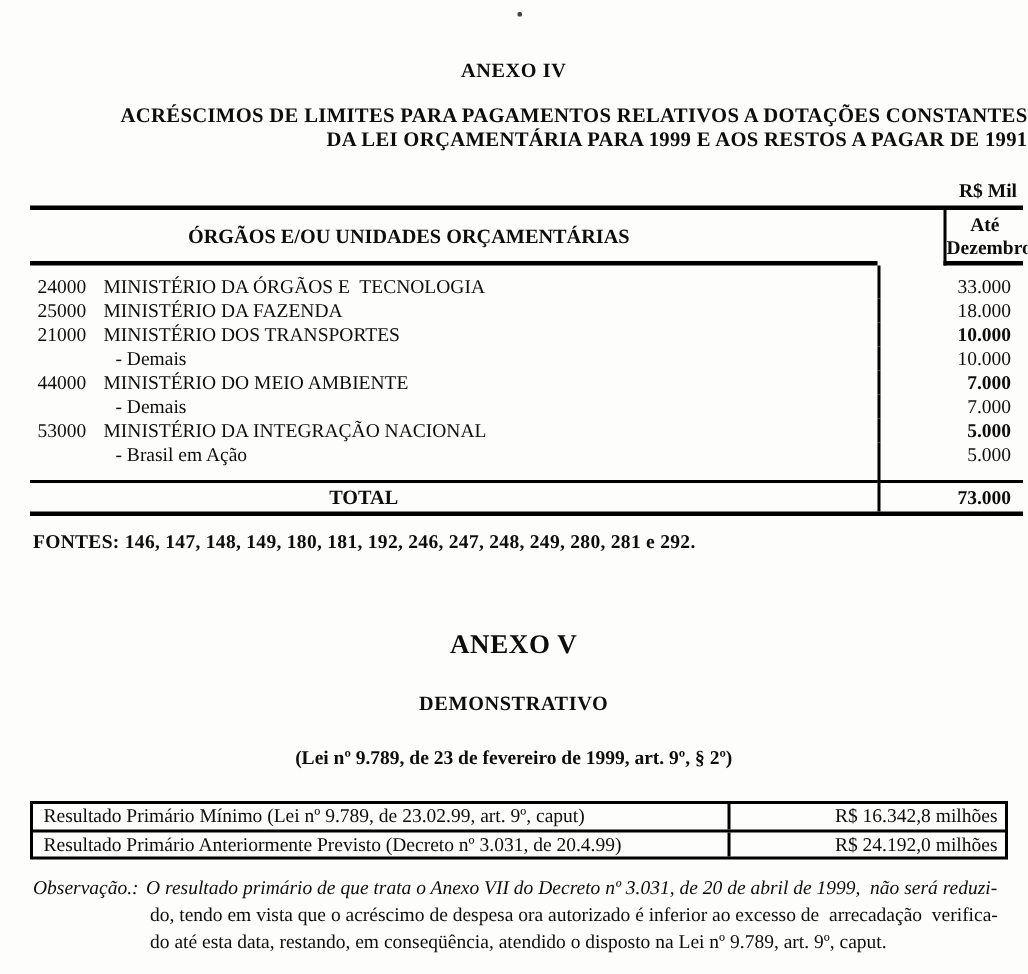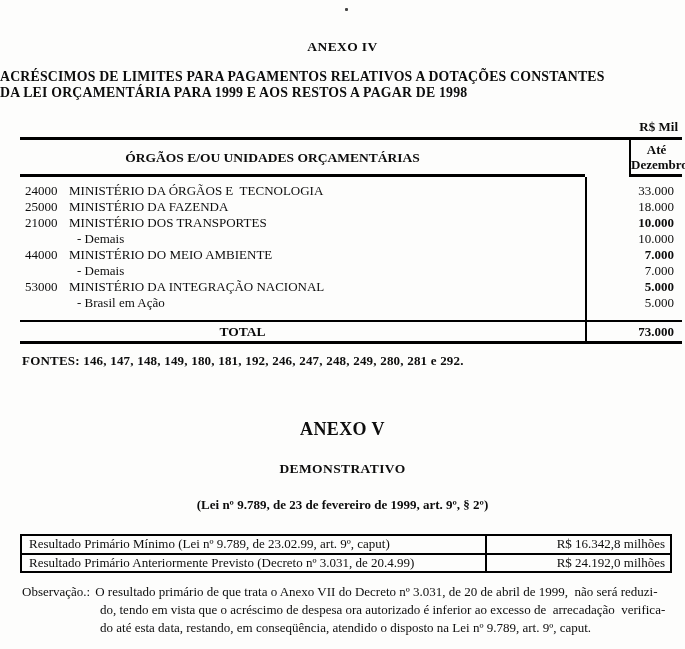--- a/index.html
+++ b/index.html
@@ -7,21 +7,21 @@
     width:685px; height:649px;
     background:#fdfdfc;
     font-family:"Liberation Serif","DejaVu Serif",serif;
     color:#0d0d0d;
     position:relative;
     overflow:hidden;
   }
   .speck { position:absolute; left:345px; top:8px; width:3px; height:3px; background:#444; border-radius:1px; }
 
   .title-main { text-align:center; padding-top:39px; font-weight:bold; font-size:13.5px; letter-spacing:.4px; }
-  .subtitle { text-align:left; font-weight:bold; font-size:13.8px; margin-top:14px; line-height:15.5px; letter-spacing:.2px; }
+  .subtitle { text-align:right; font-weight:bold; font-size:13.8px; margin-top:14px; line-height:15.5px; letter-spacing:.2px; }
   .unit-label { text-align:right; font-weight:bold; font-size:13px; margin:19px 7px 2px 0; }
 
   
   .t4 { margin:0 3px 0 20px; border-top:3px solid #000; border-bottom:3px solid #000;
         display:grid; grid-template-columns:1fr 97px; font-size:13px; }
   .t4-h1 { text-align:center; font-weight:bold; font-size:13.5px; padding:5px 60px 4px 0;
            border-bottom:3px solid #000; display:flex; flex-direction:column; justify-content:center; }
   .t4-h2 { border-left:2px solid #000; border-bottom:3px solid #000; text-align:center;
            font-weight:bold; font-size:13px; line-height:14.5px; padding:3px 0 2px 0;margin-left:44px; }
   .t4-label { padding-left:5px; height:16px; line-height:16px; white-space:pre; overflow:hidden; }
@@ -43,34 +43,34 @@
   .law-ref { text-align:center; font-weight:bold; font-size:13px; margin-top:20px; }
 
   
   .t5 { margin:21px 13px 0 20px; border:2px solid #000; font-size:13px; }
   .t5-row { display:flex; }
   .t5-row + .t5-row { border-top:2px solid #000; }
   .t5-label { flex:1; padding:1px 4px 1px 7px; line-height:14.5px;font-family:Liberation Serif, serif; }
   .t5-value { width:178px; border-left:2px solid #000; text-align:right; padding:1px 5px 1px 0; line-height:14.5px; }
 
   .note { margin-top:10px; font-size:13px; line-height:18px; }
-  .note-line1 { margin-left:22px; white-space:pre-wrap; }
+  .note-line1 { margin-left:22px; white-space:pre-wrap;font-style:italic; }
   .note-label { margin-right:5px; }
   .note-cont { margin-left:100px; white-space:pre-wrap; }
 </style>
 </head>
 <body>
 
 <div class="speck"></div>
 
 <div class="title-main">ANEXO IV</div>
 
 <div class="subtitle">
   <div>ACRÉSCIMOS DE LIMITES PARA PAGAMENTOS RELATIVOS A DOTAÇÕES CONSTANTES</div>
-  <div>DA LEI ORÇAMENTÁRIA PARA 1999 E AOS RESTOS A PAGAR DE 1998</div>
+  <div>DA LEI ORÇAMENTÁRIA PARA 1999 E AOS RESTOS A PAGAR DE 1991</div>
 </div>
 
 <div class="unit-label">R$ Mil</div>
 
 <div class="t4">
   <div class="t4-h1">
       <span>ÓRGÃOS E/OU UNIDADES ORÇAMENTÁRIAS</span>
     </div>
   <div class="t4-h2">
     <div>Até</div>

